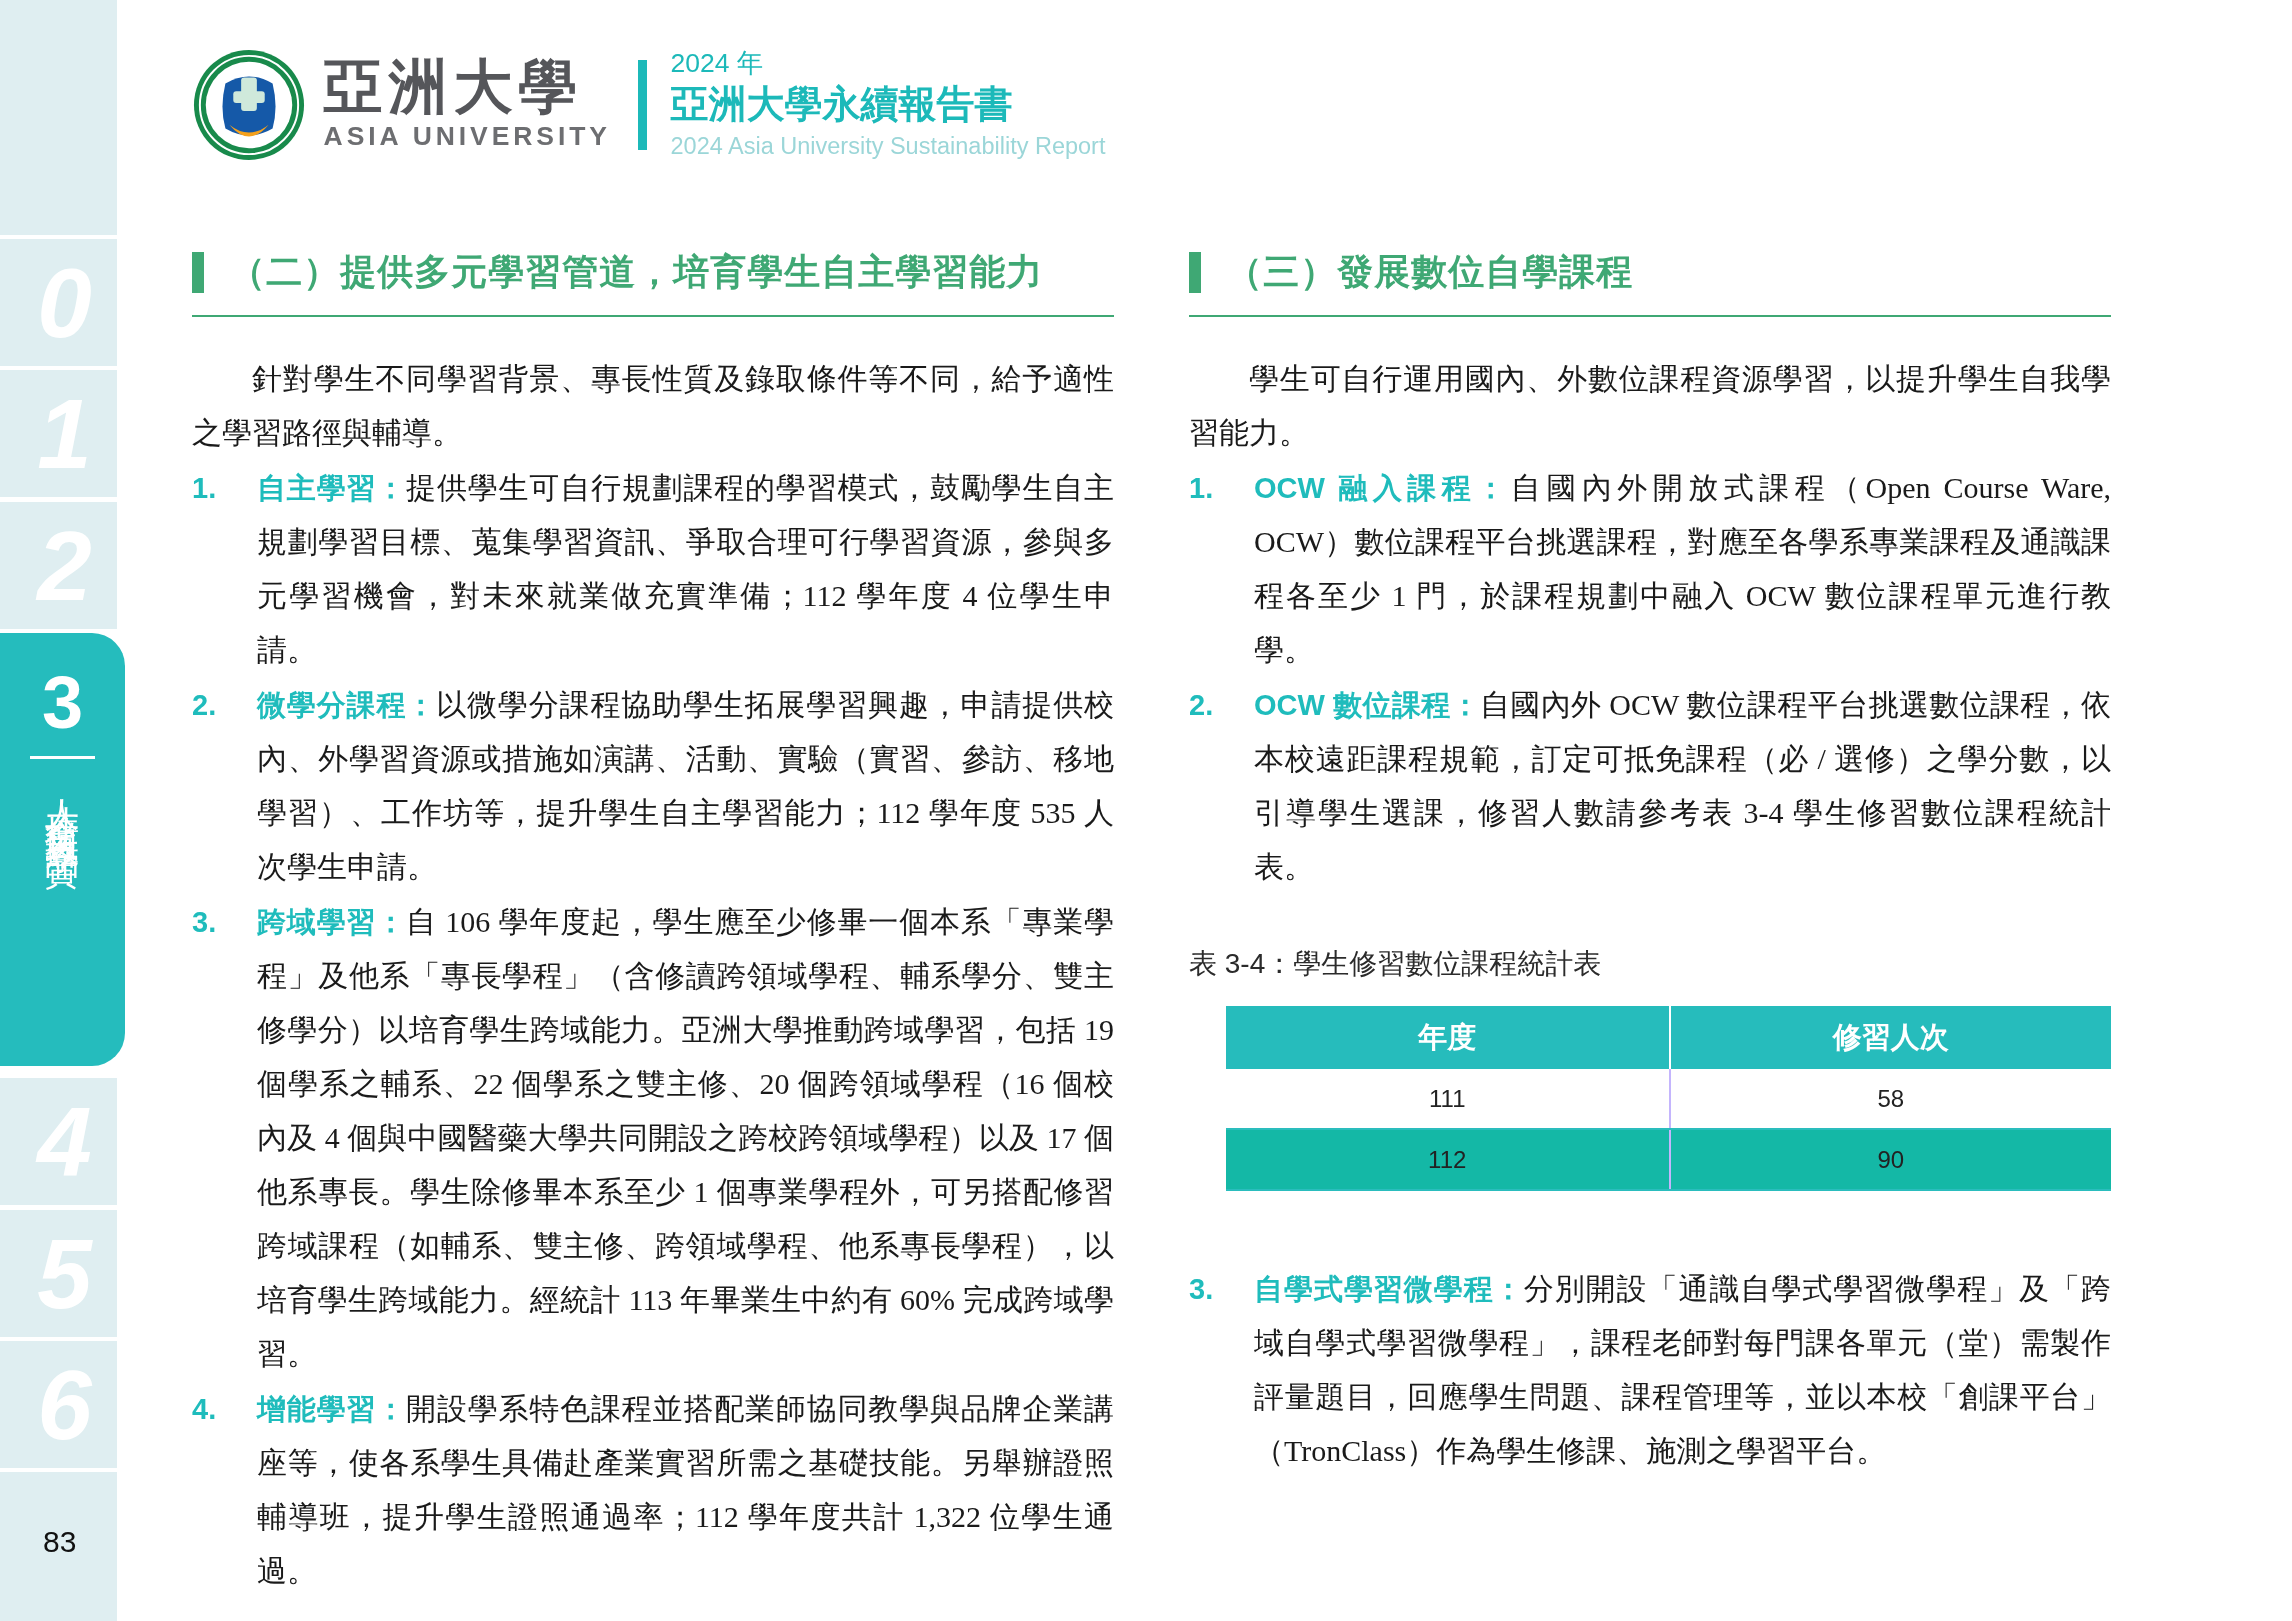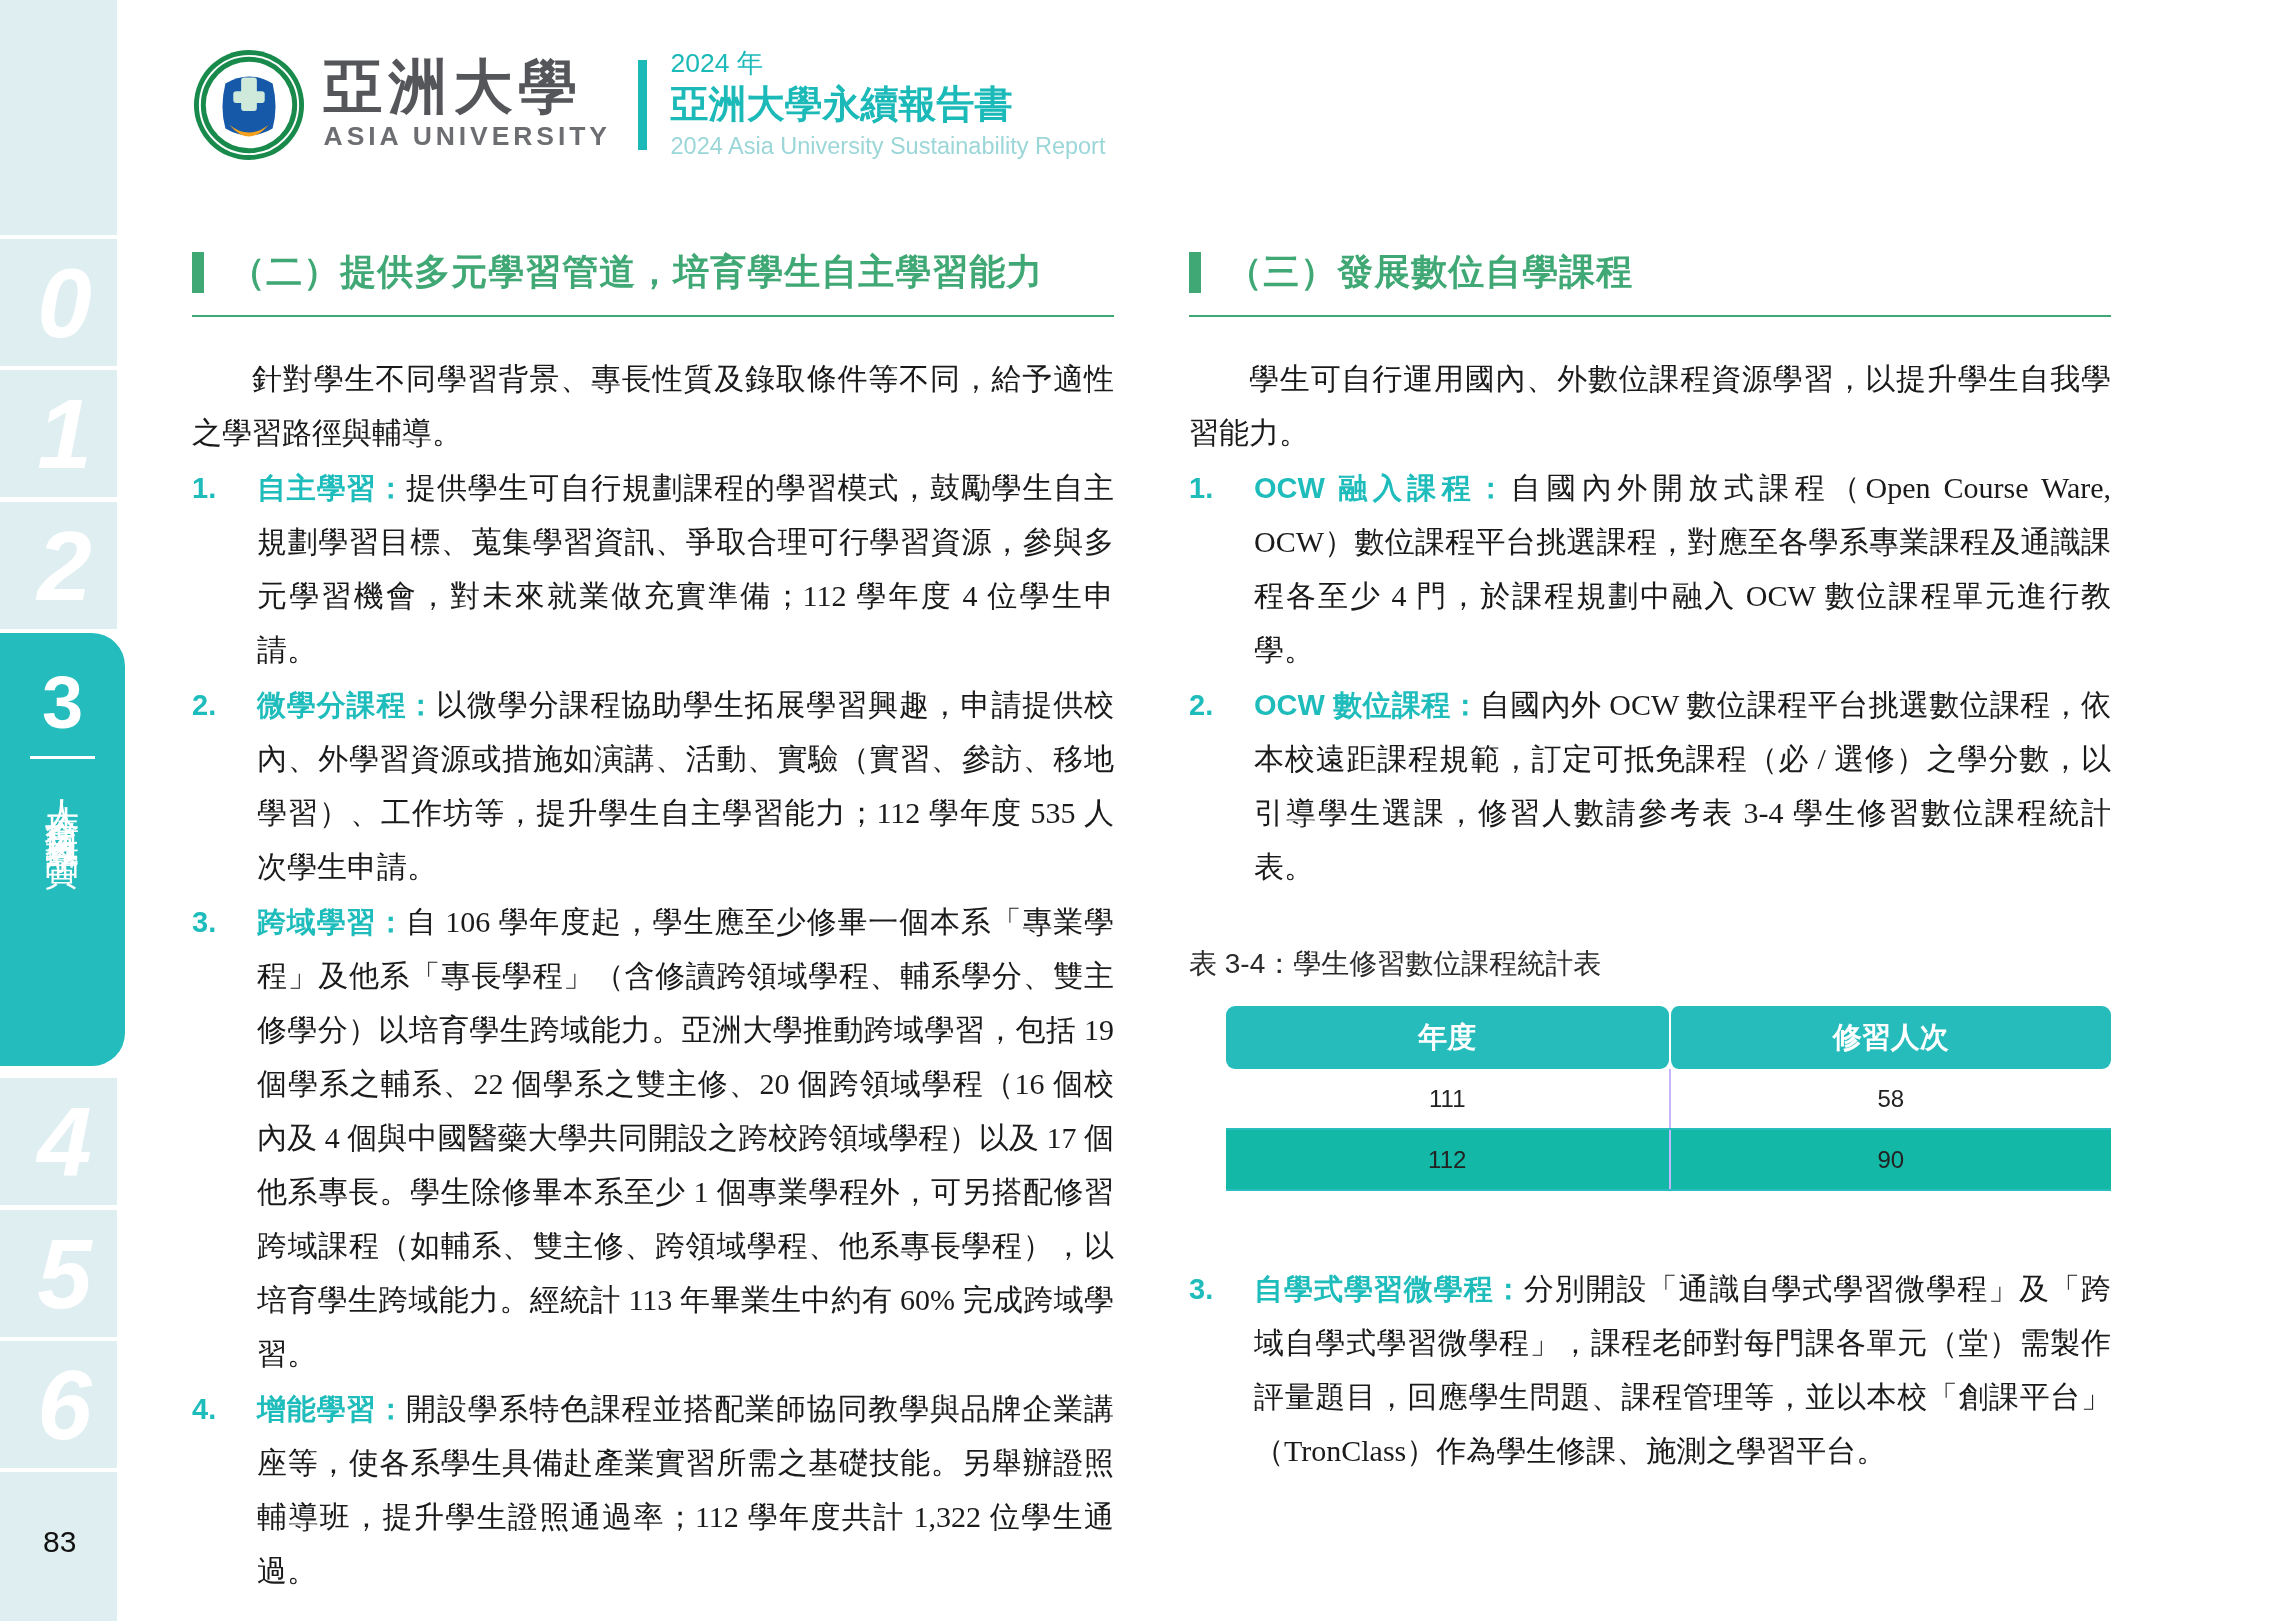--- a/index.html
+++ b/index.html
@@ -108,21 +108,21 @@
     font-family:"Liberation Sans", sans-serif;
     font-size:28px;color:#2b2b2b;
     margin:51px 0 23.5px 0;
   }
   .data-table{width:885px;margin-left:37px;}
   .t-row{display:grid;grid-template-columns:1fr 1fr;}
   .t-head .t-cell{
     background:#26bcbc;color:#ffffff;
     font-family:"Liberation Sans", sans-serif;
     font-size:29px;font-weight:bold;
-    height:63px;display:flex;align-items:center;justify-content:center;border-radius:9px;
+    height:63px;display:flex;align-items:center;justify-content:center;
   }
   .t-head .t-cell + .t-cell{border-left:2.9px solid #ffffff;}
   .t-body .t-cell{
     font-family:"Liberation Sans", sans-serif;
     font-size:24px;color:#222222;
     height:59px;display:flex;align-items:center;justify-content:center;
   }
   .t-body .t-cell + .t-cell{border-left:2px solid #c4b5fd;}
   .t-body.row-alt .t-cell{background:#14b8a6;}
   .t-body{border-top:0;}
@@ -218,21 +218,21 @@
   <div id="col-right" class="col">
     <div class="section-heading">
       <span class="heading-bar"></span>
       <span class="heading-text">（三）發展數位自學課程</span>
     </div>
     <div class="body-flow">
       <p class="intro">學生可自行運用國內、外數位課程資源學習，以提升學生自我學習能力。</p>
 
       <div class="num-item">
         <span class="item-num">1.</span>
-        <p class="item-body"><span class="item-term"><span>OCW 融入課程</span><span>：</span></span><span>自國內外開放式課程（Open Course Ware, OCW）數位課程平台挑選課程，對應至各學系專業課程及通識課程各至少 4 門，於課程規劃中融入 OCW 數位課程單元進行教學。</span></p>
+        <p class="item-body"><span class="item-term"><span>OCW 融入課程</span><span>：</span></span><span>自國內外開放式課程（Open Course Ware, OCW）數位課程平台挑選課程，對應至各學系專業課程及通識課程各至少 1 門，於課程規劃中融入 OCW 數位課程單元進行教學。</span></p>
       </div>
       <div class="num-item">
         <span class="item-num">2.</span>
         <p class="item-body"><span class="item-term"><span>OCW 數位課程</span><span>：</span></span><span>自國內外 OCW 數位課程平台挑選數位課程，依本校遠距課程規範，訂定可抵免課程（必 / 選修）之學分數，以引導學生選課，修習人數請參考表 3-4 學生修習數位課程統計表。</span></p>
       </div>
 
       <div class="table-caption">表 3-4：學生修習數位課程統計表</div>
 
       <div class="data-table">
         <div class="t-row t-head">

